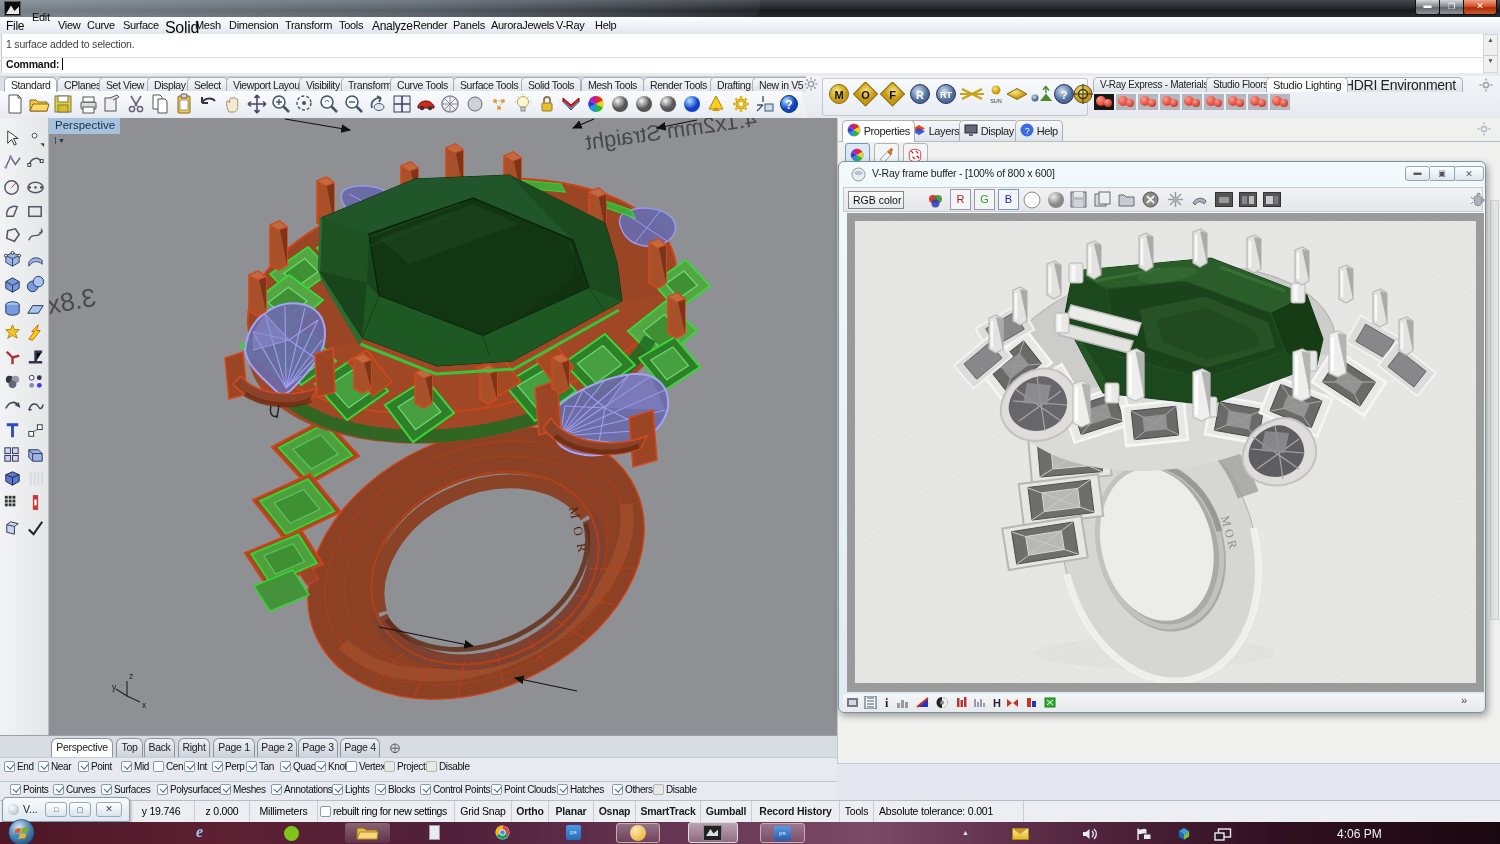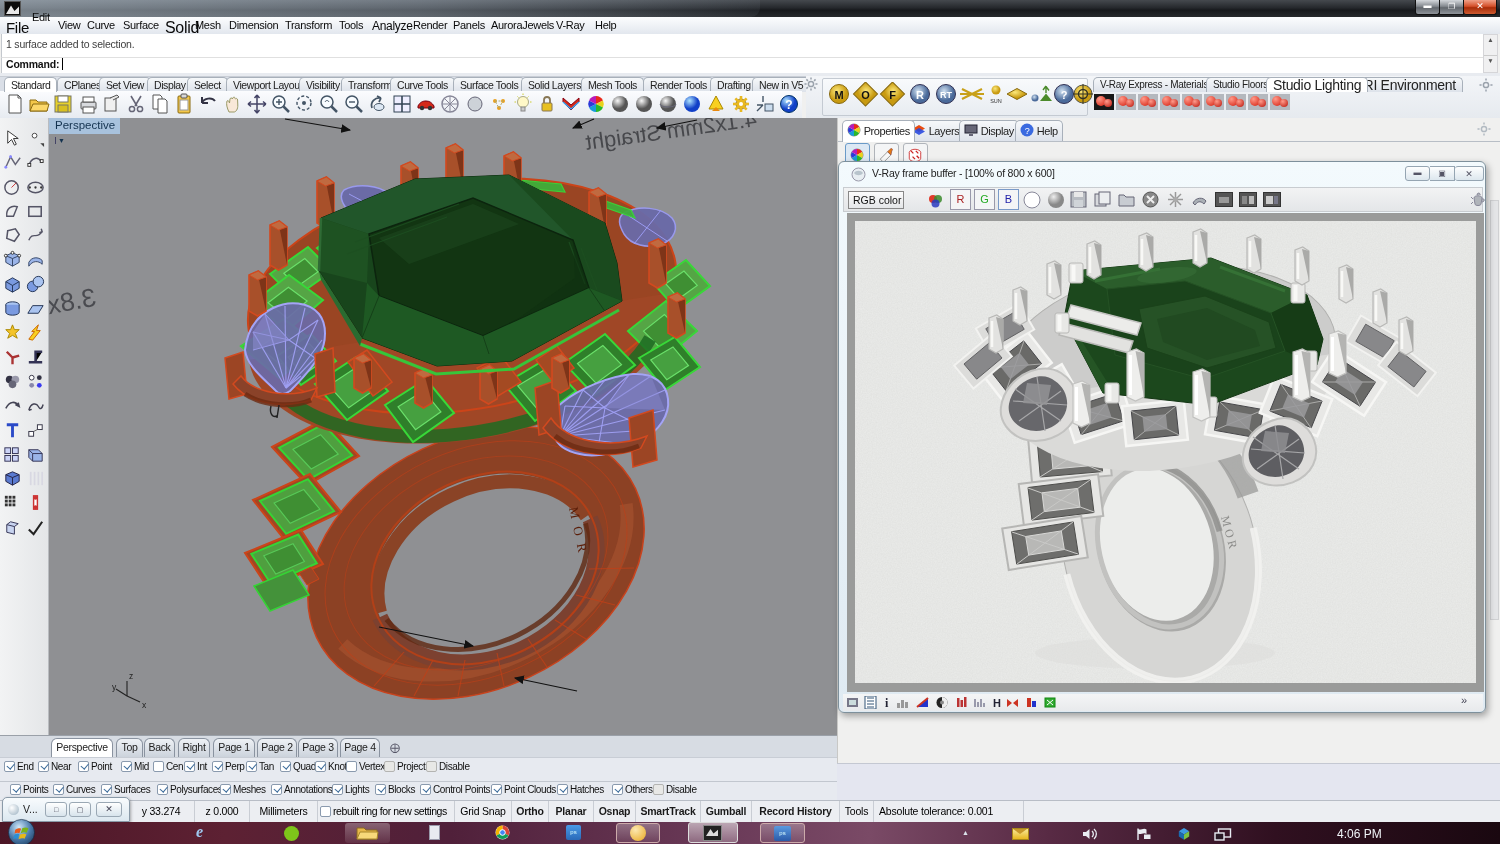--- a/index.html
+++ b/index.html
@@ -19,21 +19,21 @@
     <div class="abs" style="left:0;top:0;width:760px;height:17px;background:linear-gradient(90deg,rgba(200,215,228,.55),rgba(190,205,220,.38) 55%,rgba(160,175,190,.08));border-radius:0 0 9px 0"></div>
     <div class="abs" style="left:4px;top:1px;width:17px;height:15px;background:#0c0c0c;border:1px solid #555"><svg width="15" height="13">
         <path d="M1 11 L6 2.5 L9.5 8 L14 3.5 L14 11 Z" fill="#e8e8e8"></path>
       </svg></div>
     <div class="abs" style="right:3px;top:0;display:flex">
 <span style="width:25px;height:15px;border:1px solid #111;border-top:none;border-radius:0 0 3px 3px;background:linear-gradient(#d4d8dc,#84898f 45%,#62676d 55%,#8f949a);color:#fff;font-size:8px;text-align:center;line-height:12px">▬</span>
 <span style="width:24px;height:15px;border:1px solid #111;border-top:none;border-left:none;background:linear-gradient(#d4d8dc,#84898f 45%,#62676d 55%,#8f949a);color:#fff;font-size:8px;text-align:center;line-height:13px">❐</span>
 <span style="width:33px;height:15px;border:1px solid #111;border-top:none;border-left:none;border-radius:0 0 3px 3px;background:linear-gradient(#f0a088,#d4502a 45%,#a82c08 55%,#cc5a30);color:#fff;font-size:9px;text-align:center;line-height:13px">✕</span>
     </div>
     <div class="abs" style="left:0;top:17px;width:1500px;height:17px;background:linear-gradient(#fcfdfe,#e2e7ee)"></div>
-    <span class="abs" style="left:6px;top:19px;font-size:15px;letter-spacing:-0.3px;color:#0a0a0a">File</span>
+    <span class="abs" style="left:6px;top:19px;font-size:12px;letter-spacing:-0.3px;color:#0a0a0a">File</span>
     <span class="abs" style="left:32px;top:11px;font-size:11px;letter-spacing:-0.3px;color:#0a0a0a">Edit</span>
     <span class="abs" style="left:58px;top:19px;font-size:11px;letter-spacing:-0.3px;color:#0a0a0a">View</span>
     <span class="abs" style="left:87px;top:19px;font-size:11px;letter-spacing:-0.3px;color:#0a0a0a">Curve</span>
     <span class="abs" style="left:123px;top:19px;font-size:11px;letter-spacing:-0.3px;color:#0a0a0a">Surface</span>
     <span class="abs" style="left:165px;top:19px;font-size:16px;letter-spacing:-0.3px;color:#0a0a0a">Solid</span>
     <span class="abs" style="left:195px;top:19px;font-size:11px;letter-spacing:-0.3px;color:#0a0a0a">Mesh</span>
     <span class="abs" style="left:229px;top:19px;font-size:11px;letter-spacing:-0.3px;color:#0a0a0a">Dimension</span>
     <span class="abs" style="left:285px;top:19px;font-size:11px;letter-spacing:-0.3px;color:#0a0a0a">Transform</span>
     <span class="abs" style="left:339px;top:19px;font-size:11px;letter-spacing:-0.3px;color:#0a0a0a">Tools</span>
     <span class="abs" style="left:372px;top:19px;font-size:12px;letter-spacing:-0.3px;color:#0a0a0a">Analyze</span>
@@ -52,21 +52,21 @@
     <div class="ttab act" style="left:4px;top:77px">Standard</div>
     <div class="ttab" style="left:57px;top:77px">CPlanes</div>
     <div class="ttab" style="left:99px;top:77px">Set View</div>
     <div class="ttab" style="left:147px;top:77px">Display</div>
     <div class="ttab" style="left:187px;top:77px">Select</div>
     <div class="ttab" style="left:226px;top:77px">Viewport Layout</div>
     <div class="ttab" style="left:299px;top:77px">Visibility</div>
     <div class="ttab" style="left:341px;top:77px">Transform</div>
     <div class="ttab" style="left:390px;top:77px">Curve Tools</div>
     <div class="ttab" style="left:453px;top:77px">Surface Tools</div>
-    <div class="ttab" style="left:521px;top:77px">Solid Layers</div>
+    <div class="ttab" style="left:521px;top:77px">Solid Tools</div>
     <div class="ttab" style="left:581px;top:77px">Mesh Tools</div>
     <div class="ttab" style="left:643px;top:77px">Render Tools</div>
     <div class="ttab" style="left:710px;top:77px">Drafting</div>
     <div class="ttab" style="left:752px;top:77px">New in V5</div>
     <div class="abs" style="left:0;top:91px;width:802px;height:27px;background:linear-gradient(#fbfcfe,#e7ebf1)"></div>
     <div class="abs" style="left:4px;top:93px;display:flex">
       <span style="width:24.2px;height:22px"><svg width="22" height="22" viewBox="0 0 22 22">
           <path d="M5 2 L14 2 L17 5 L17 20 L5 20 Z" fill="#fff" stroke="#555"></path>
           <path d="M14 2 L14 5 L17 5" fill="none" stroke="#555"></path>
         </svg></span>
@@ -272,21 +272,21 @@
       <path d="M213 19 L219 11.5 L225 19 Z" fill="#4a8a2a"></path>
       <path d="M216 8 L219 4 M219 11 L219 5 M222 8.5 L219 4.5" stroke="#4a8a2a" stroke-width="1.4"></path>
 <circle cx="237" cy="12" r="9.5" fill="url(#blueb)" stroke="#335"></circle>
       <text x="237" y="16.5" text-anchor="middle" font-size="11" font-weight="bold" fill="#fff">?</text>
 <circle cx="256" cy="12" r="9" fill="url(#gold)" stroke="#554"></circle>
       <path d="M256 2 L256 22 M246 12 L266 12" stroke="#332"></path>
       <circle cx="256" cy="12" r="4.5" fill="none" stroke="#332" stroke-width="1.4"></circle>
 </svg>
     <div class="ttab" style="left:1093px;top:77px;font-size:10px;letter-spacing:-0.3px">V-Ray Express - Materials</div>
     <div class="ttab" style="left:1206px;top:77px;font-size:10px;letter-spacing:-0.3px">Studio Floors</div>
-    <div class="ttab act" style="left:1266px;top:77px;font-size:14px;letter-spacing:-0.3px">Studio Lighting</div>
+    <div class="ttab act" style="left:1266px;top:77px;font-size:11px;letter-spacing:-0.3px">Studio Lighting</div>
     <div class="ttab" style="left:1337px;top:77px;font-size:14px;letter-spacing:-0.3px">HDRI Environment</div>
     <div class="abs" style="left:1094px;top:94px;display:flex">
       <span style="width:20px;height:16px;background:#181818;margin-right:2px;position:relative">
         <span style="position:absolute;left:2px;top:2px;width:10px;height:10px;border-radius:50%;background:radial-gradient(circle at 35% 30%,#ff9a8a,#d41a0a)"></span>
         <span style="position:absolute;left:10px;top:5px;width:8px;height:8px;border-radius:50%;background:radial-gradient(circle at 35% 30%,#ff9a8a,#b81208)"></span>
       </span>
       <span style="width:20px;height:16px;background:#b4b8be;margin-right:2px;position:relative">
         <span style="position:absolute;left:2px;top:2px;width:10px;height:10px;border-radius:50%;background:radial-gradient(circle at 35% 30%,#ff9a8a,#d41a0a)"></span>
         <span style="position:absolute;left:10px;top:5px;width:8px;height:8px;border-radius:50%;background:radial-gradient(circle at 35% 30%,#ff9a8a,#b81208)"></span>
       </span>
@@ -1021,21 +1021,21 @@
     <div class="cbitem" style="left:220px;top:784px"><span class="cb on"></span>Meshes</div>
     <div class="cbitem" style="left:271px;top:784px"><span class="cb on"></span>Annotations</div>
     <div class="cbitem" style="left:332px;top:784px"><span class="cb on"></span>Lights</div>
     <div class="cbitem" style="left:375px;top:784px"><span class="cb on"></span>Blocks</div>
     <div class="cbitem" style="left:420px;top:784px"><span class="cb on"></span>Control Points</div>
     <div class="cbitem" style="left:491px;top:784px"><span class="cb on"></span>Point Clouds</div>
     <div class="cbitem" style="left:557px;top:784px"><span class="cb on"></span>Hatches</div>
     <div class="cbitem" style="left:612px;top:784px"><span class="cb on"></span>Others</div>
     <div class="cbitem" style="left:653px;top:784px"><span class="cb off2"></span>Disable</div>
     <div class="abs" style="left:0;top:800px;width:1500px;height:22px;background:#eceef2;border-top:1px solid #b8bdc6"></div>
-    <div class="scell" style="left:128px;top:801px;width:67px">y 33.274</div>
+    <div class="scell" style="left:128px;top:801px;width:67px">y 19.746</div>
     <div class="scell" style="left:195px;top:801px;width:55px">z 0.000</div>
     <div class="scell" style="left:250px;top:801px;width:68px">Millimeters</div>
     <div class="scell" style="left:455px;top:801px;width:57px">Grid Snap</div>
     <div class="scell" style="left:512px;top:801px;width:37px;font-weight:bold;color:#1a1a1a">Ortho</div>
     <div class="scell" style="left:549px;top:801px;width:45px;font-weight:bold;color:#1a1a1a">Planar</div>
     <div class="scell" style="left:594px;top:801px;width:42px;font-weight:bold;color:#1a1a1a">Osnap</div>
     <div class="scell" style="left:636px;top:801px;width:65px;font-weight:bold;color:#1a1a1a">SmartTrack</div>
     <div class="scell" style="left:701px;top:801px;width:51px;font-weight:bold;color:#1a1a1a">Gumball</div>
     <div class="scell" style="left:752px;top:801px;width:88px;font-weight:bold;color:#1a1a1a">Record History</div>
     <div class="scell" style="left:840px;top:801px;width:34px">Tools</div>

